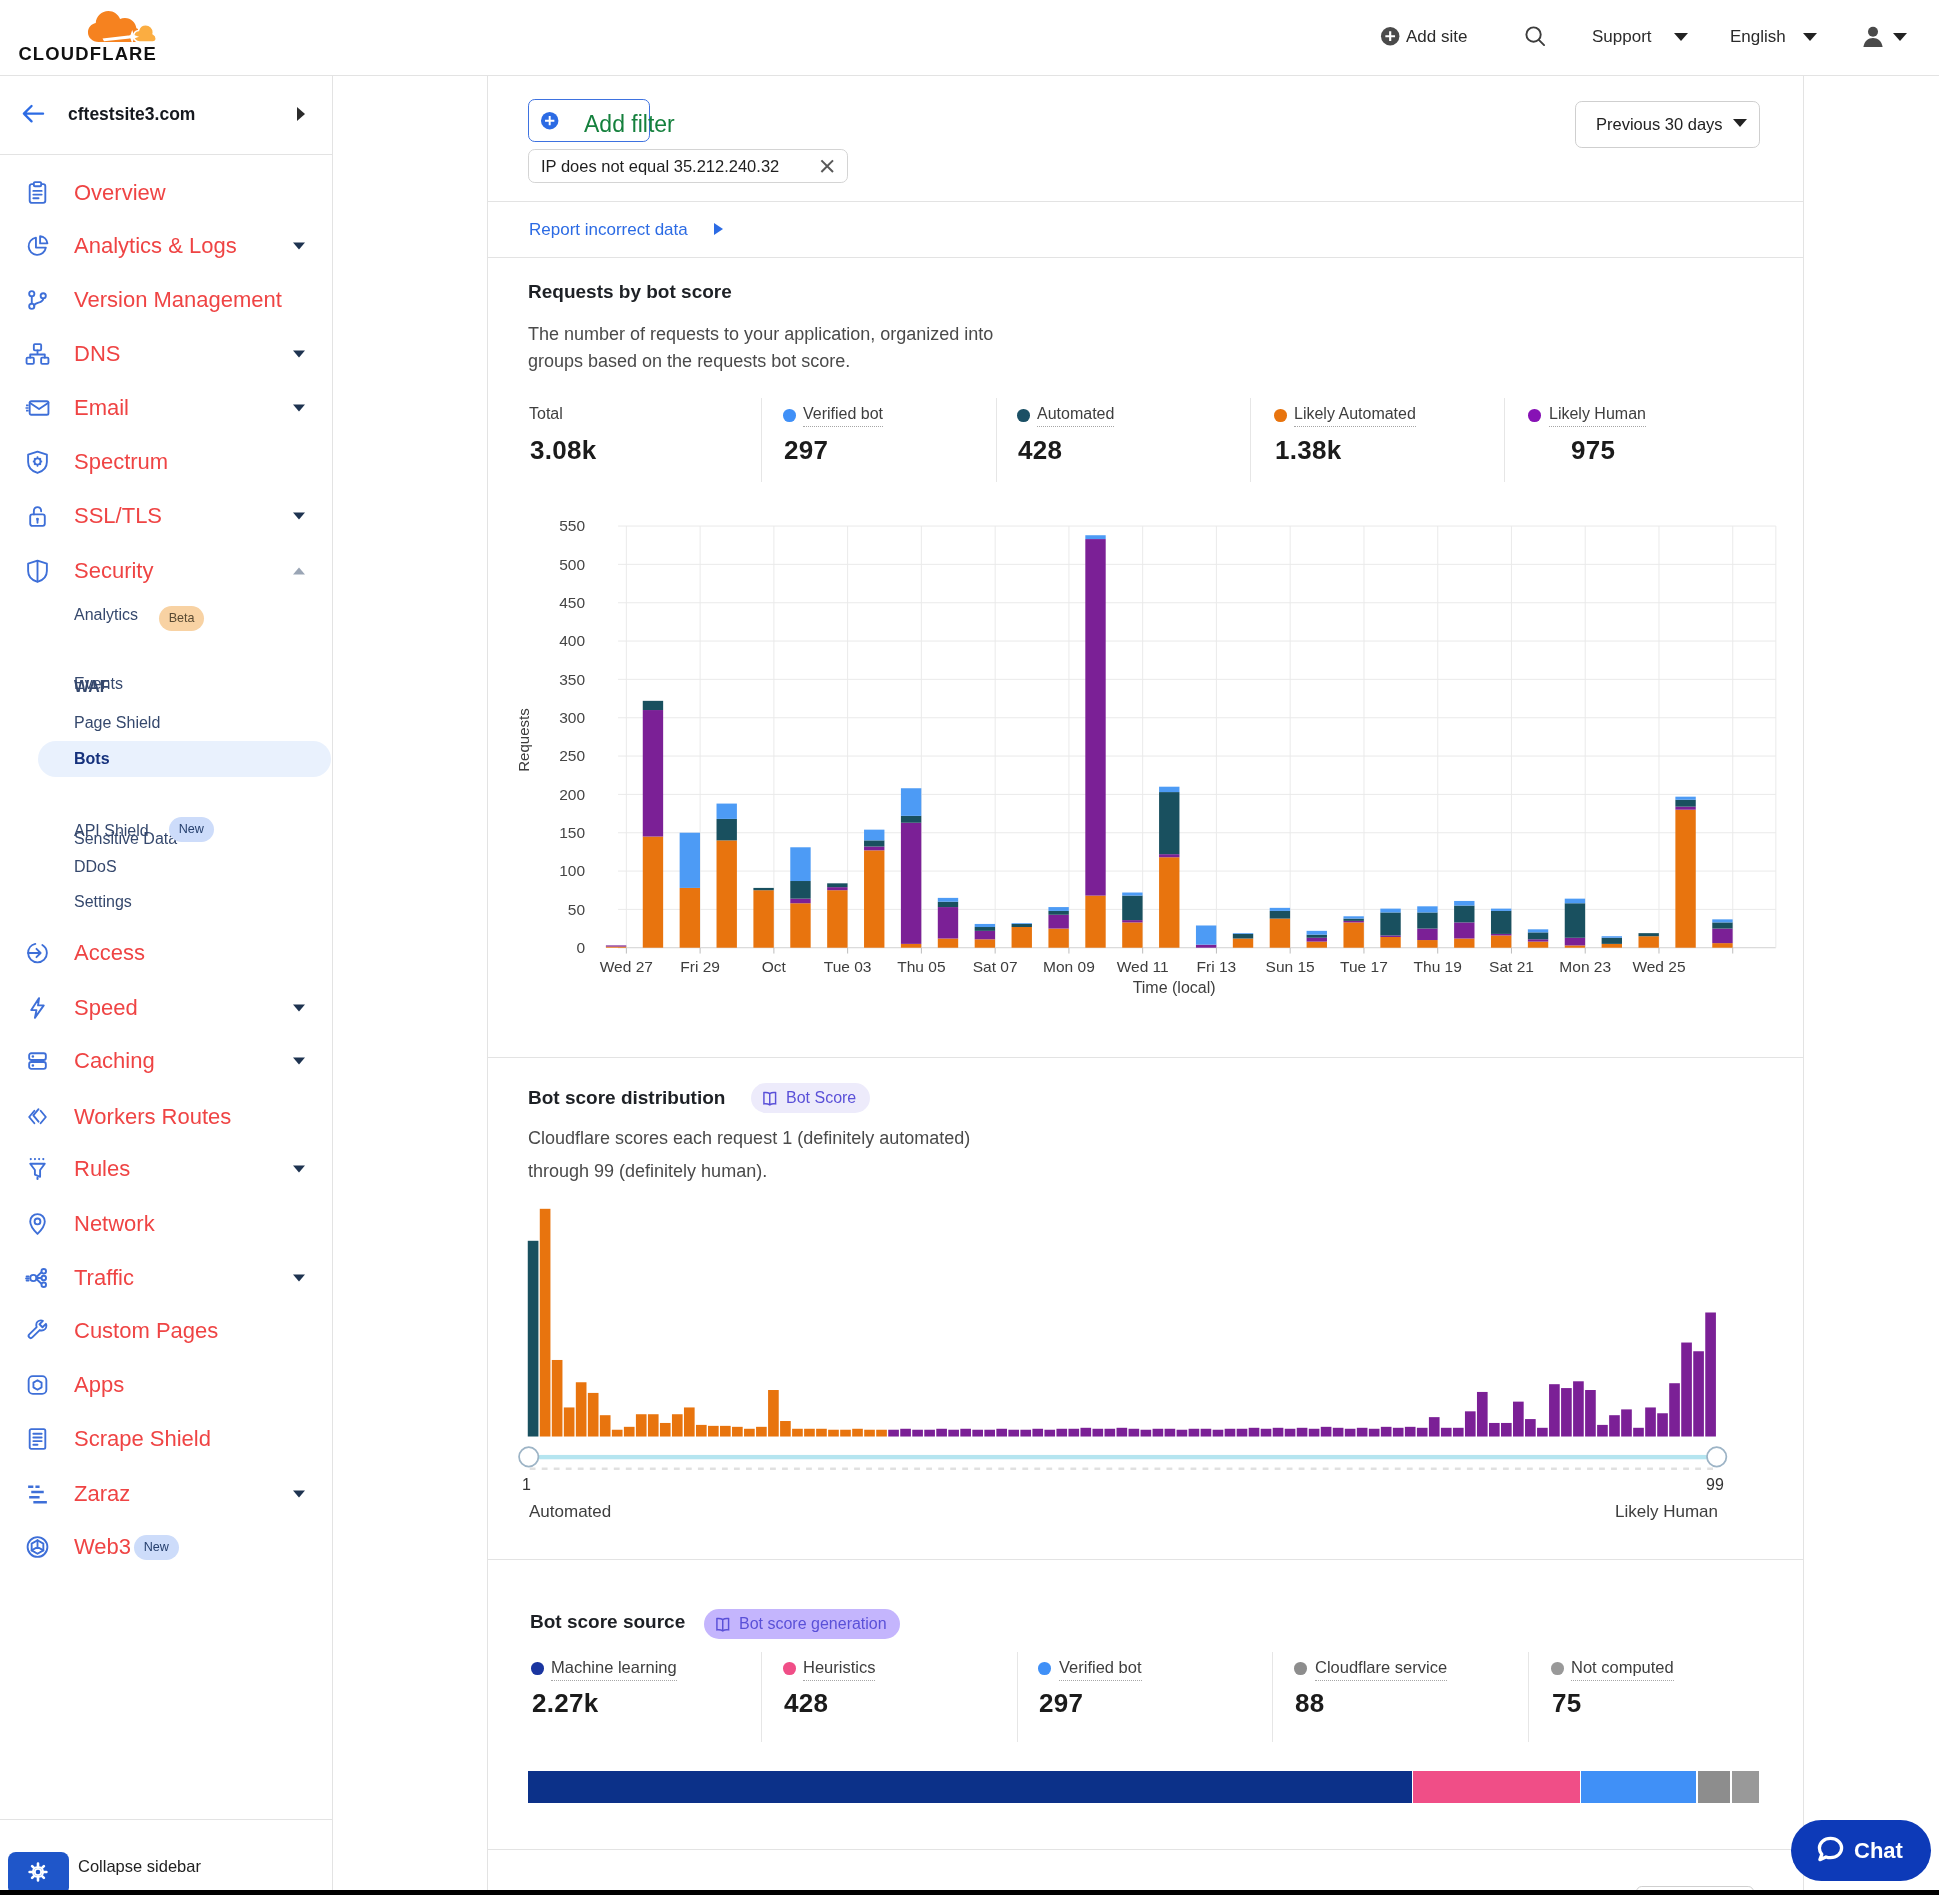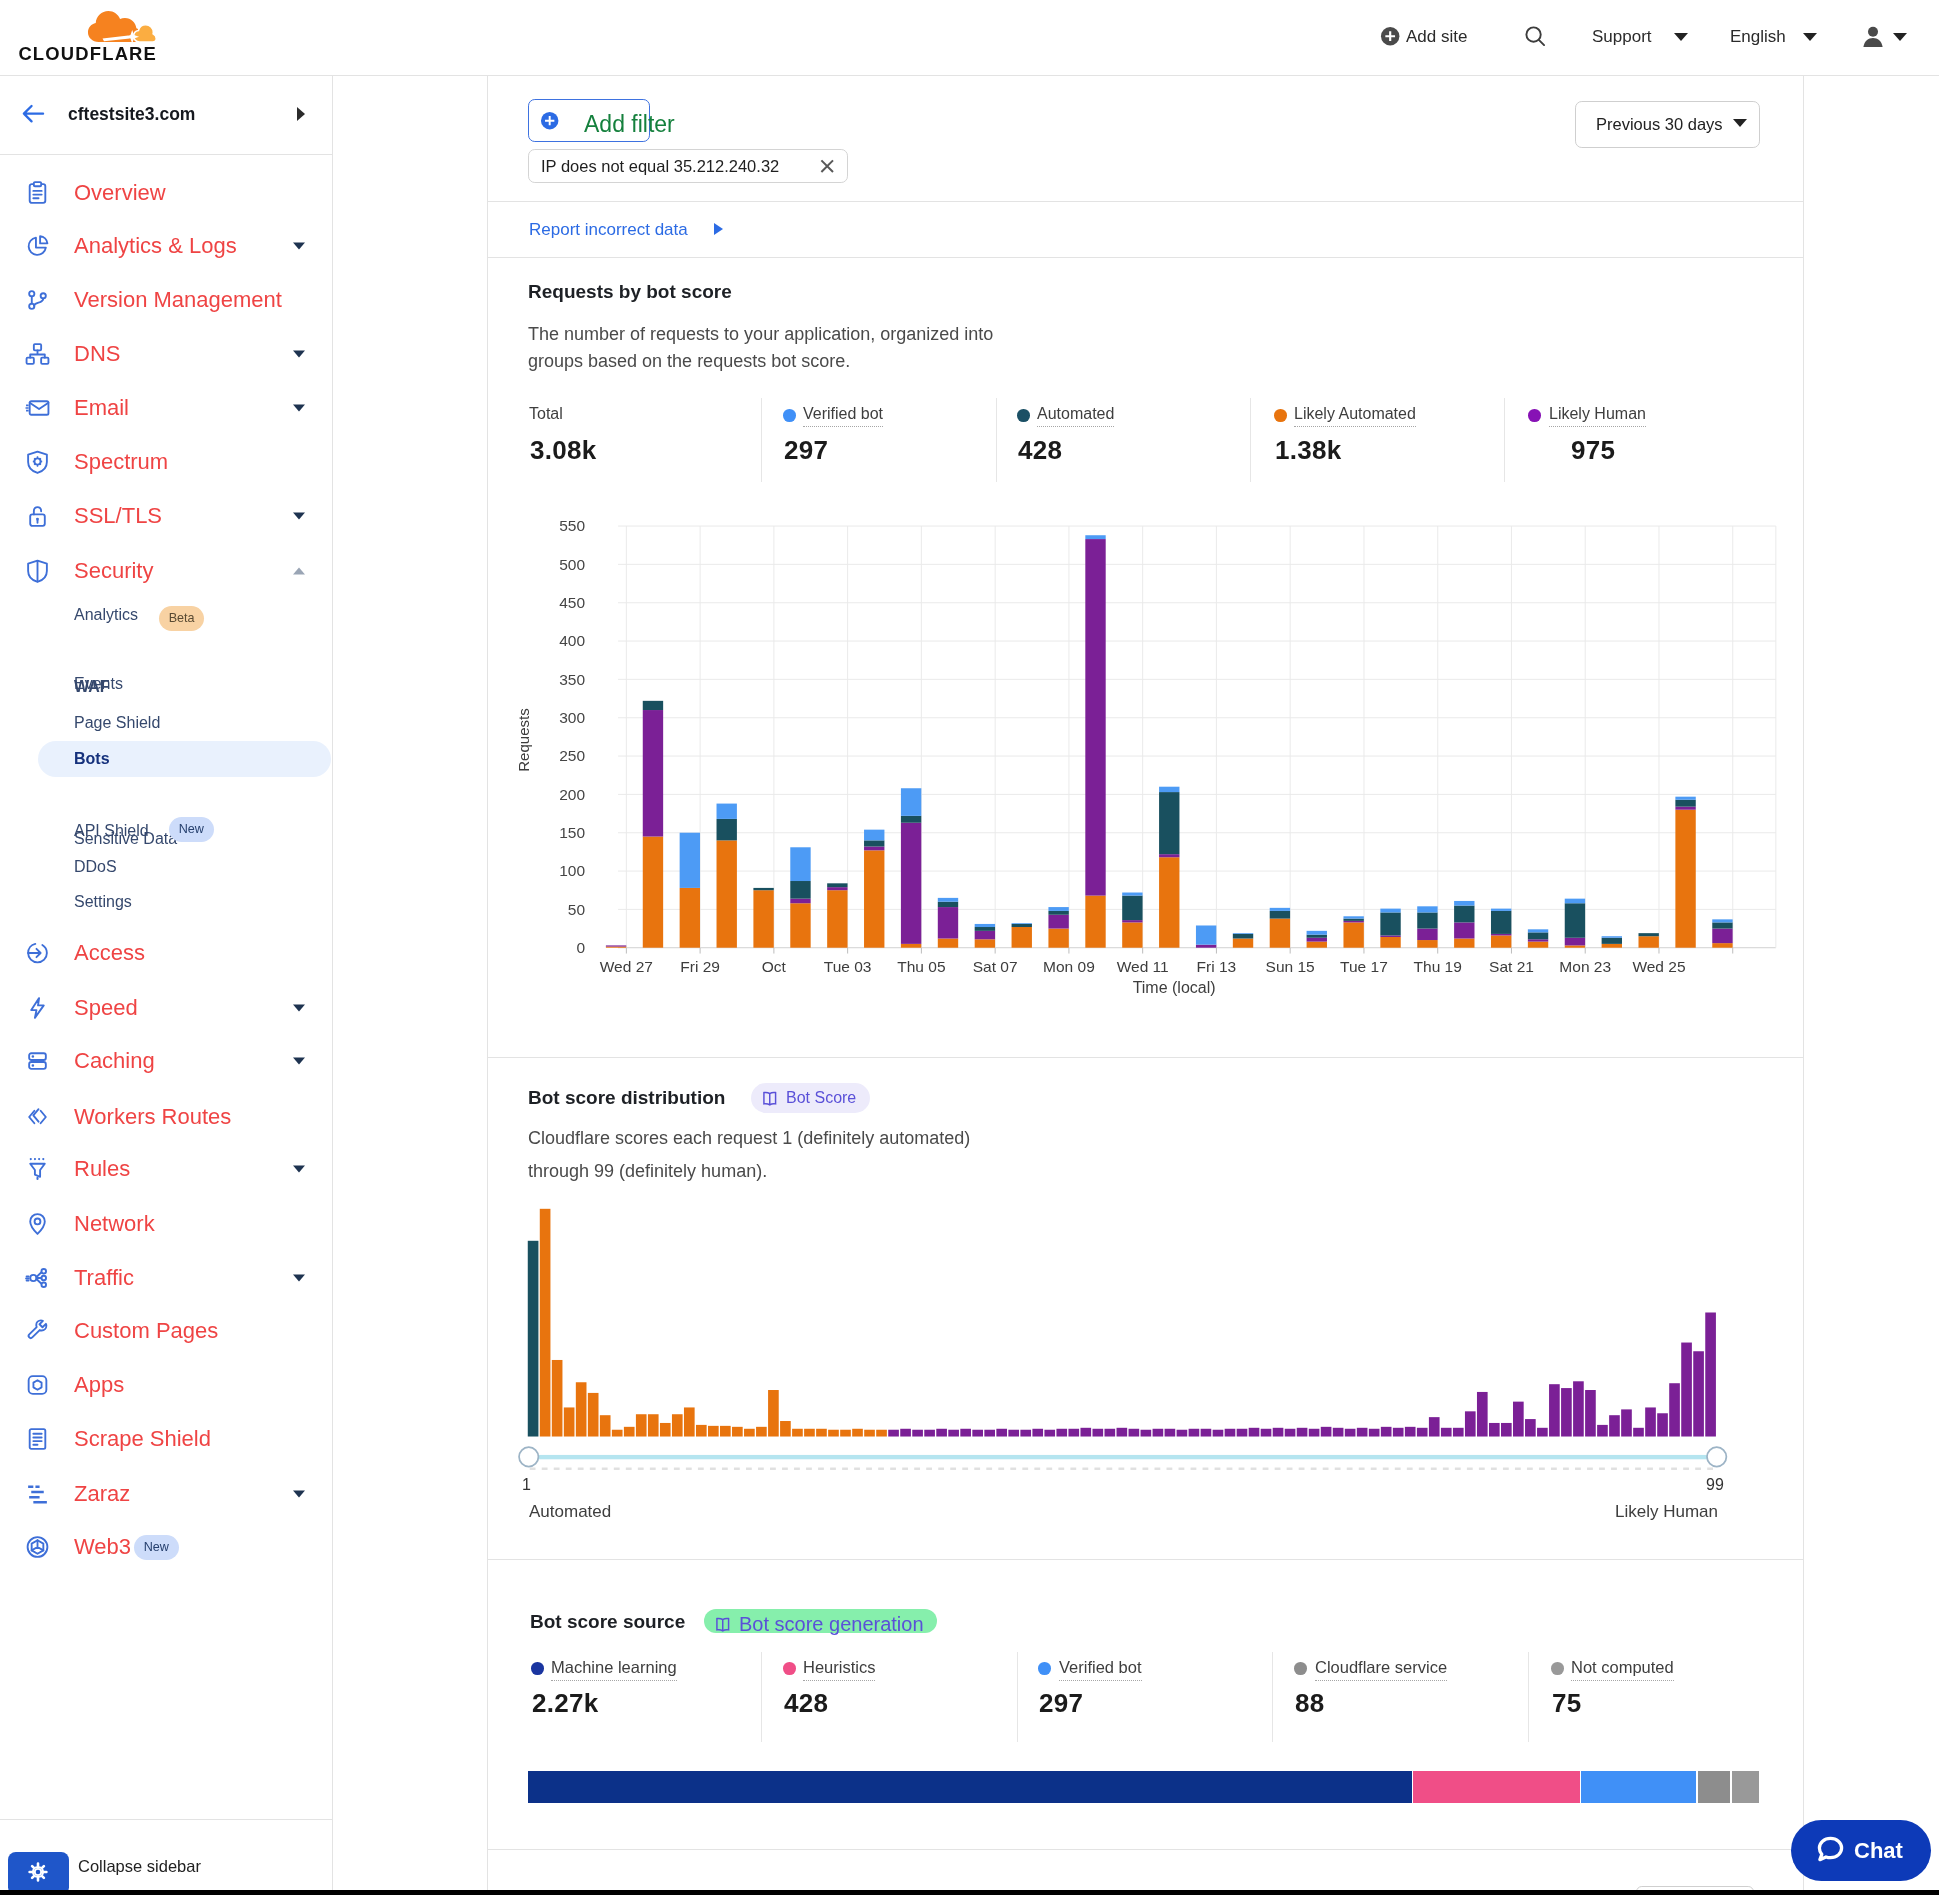--- a/index.html
+++ b/index.html
@@ -665,21 +665,21 @@
     <rect x="1258.2" y="273" width="6" height="2.5" fill="#e0e0e0"></rect>
     <rect x="42" y="260" width="1226" height="4.5" fill="#b5e5f0"></rect>
     <circle cx="42" cy="262" r="10" fill="#fff" stroke="#9db4c6" stroke-width="1.8"></circle>
     <circle cx="1268" cy="262" r="10" fill="#fff" stroke="#9db4c6" stroke-width="1.8"></circle>
   </svg>
 <div class="abs" style="left:522px;top:1476px;font-size:16px;color:#333;">1</div>
 <div class="abs" style="left:1706px;top:1476px;font-size:16px;color:#333;">99</div>
 <div class="abs" style="left:529px;top:1502px;font-size:17px;color:#3e3e3e;">Automated</div>
 <div class="abs" style="left:1718px;top:1502px;font-size:17px;color:#3e3e3e;transform:translateX(-100%);">Likely Human</div>
 <div class="abs" style="left:530px;top:1611px;font-size:19px;font-weight:bold;color:#1d2025;">Bot score source</div>
-<div class="abs" style="left:704px;top:1609px;height:24px;background:#86efac;border-radius:15px;padding:0 13.6px 0 35px;line-height:30px;font-size:20px;color:#5a50d8;">Bot score generation</div>
+<div class="abs" style="left:704px;top:1609px;height:30px;background:#c4b5fd;border-radius:15px;padding:0 13.6px 0 35px;line-height:30px;font-size:16px;color:#5a50d8;">Bot score generation</div>
 <svg class="abs" style="left:714px;top:1616px;" width="17.5" height="17.5" viewBox="0 0 24 24" fill="none" stroke="#5a50d8" stroke-width="2">
     <path d="M12 5 C10 3.5 7 3 4 3.5 V19 C7 18.5 10 19 12 20.5 C14 19 17 18.5 20 19 V3.5 C17 3 14 3.5 12 5 V20"></path>
   </svg>
 <div class="dot" style="left:531px;top:1662px;background:#1a35a0;"></div>
 <div class="abs dotlbl" style="left:551px;top:1658px;">Machine learning</div>
 <div class="abs statval" style="left:532px;top:1688px;">2.27k</div>
 <div class="dot" style="left:783px;top:1662px;background:#f04e87;"></div>
 <div class="abs dotlbl" style="left:803px;top:1658px;">Heuristics</div>
 <div class="abs statval" style="left:784px;top:1688px;">428</div>
 <div class="dot" style="left:1038px;top:1662px;background:#4090f7;"></div>

